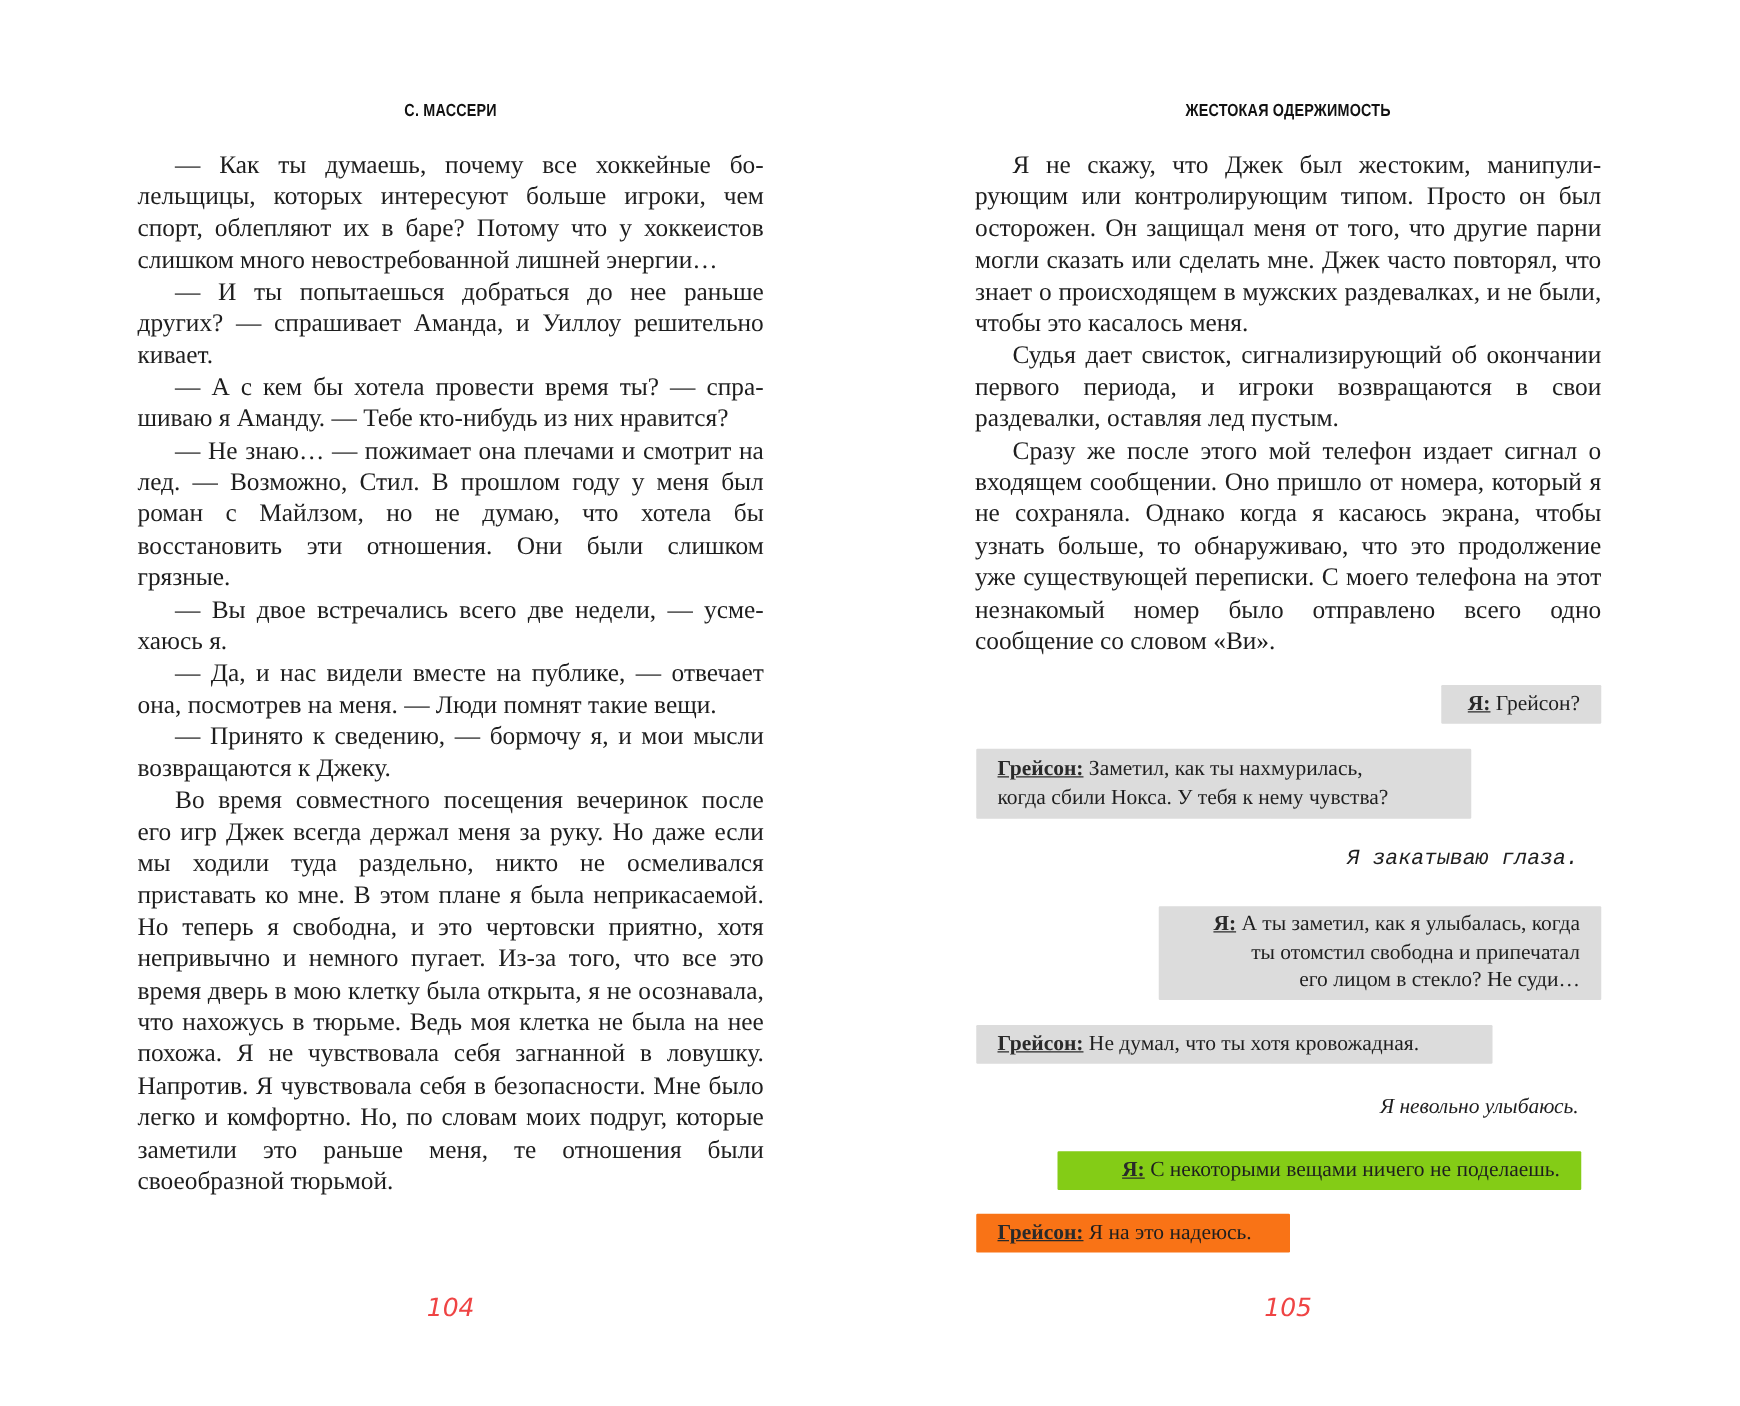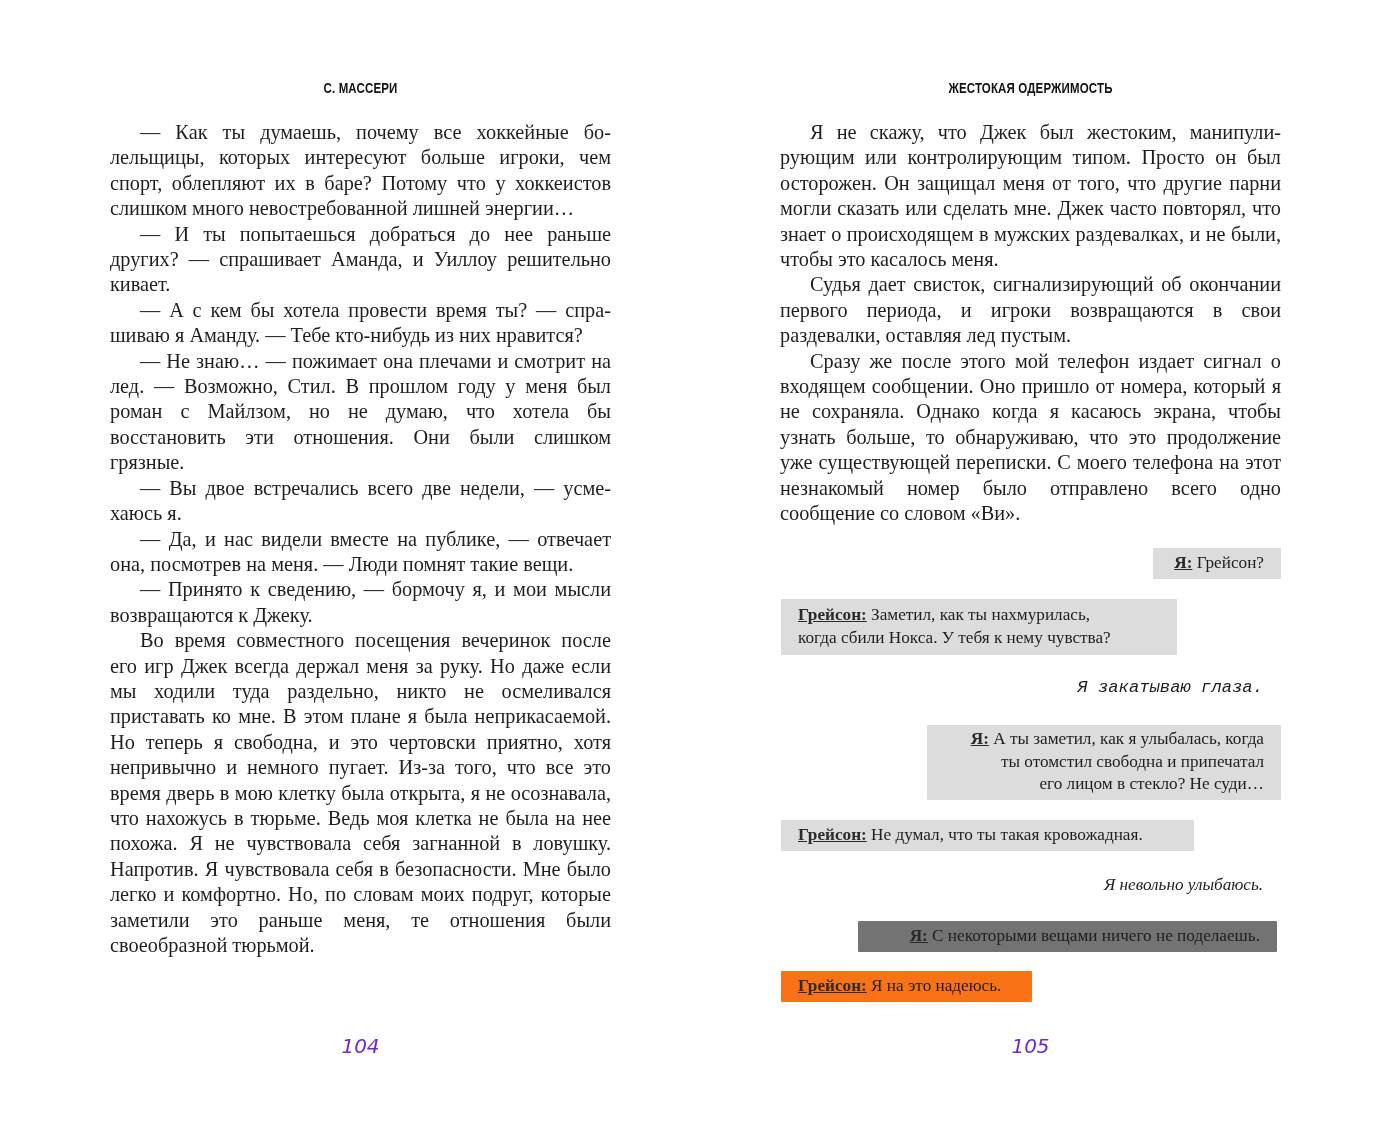--- a/index.html
+++ b/index.html
@@ -54,21 +54,21 @@
 
   .page-number {
     position: absolute;
     top: 1034px;
     left: 0;
     width: 100%;
     text-align: center;
     font-family: "DejaVu Sans", sans-serif;
     font-style: italic;
     font-size: 20px;
-    color: #6d28d9;
+    color: #ef4444;
   }
 
   
   .chat {
     position: absolute;
     left: 0;
     width: 501px;
   }
   .bubble {
     position: absolute;
@@ -143,26 +143,26 @@
       <div>
         <span class="who">Я:</span>
         <span>А ты заметил, как я улыбалась, когда</span>
       </div>
       <div>ты отомстил свободна и припечатал</div>
       <div>его лицом в стекло? Не суди…</div>
     </div>
 
     <div class="bubble them" style="top: 820px; left: 1px; width: 413px; background: rgb(220, 220, 220);">
       <span class="who">Грейсон:</span>
-      <span>Не думал, что ты такая кровожадная.</span>
+      <span>Не думал, что ты хотя кровожадная.</span>
     </div>
 
     <div class="narration" style="top:874px;">Я невольно улыбаюсь.</div>
 
-    <div class="bubble me" style="top: 921px; right: 4px; width: 419px; background: #737373;">
+    <div class="bubble me" style="top: 921px; right: 16px; width: 419px; background: #84cc16;">
       <span class="who">Я:</span>
       <span>С некоторыми вещами ничего не поделаешь.</span>
     </div>
 
     <div class="bubble them" style="top: 971px; left: 1px; width: 251px; background: #f97316;">
       <span class="who">Грейсон:</span>
       <span>Я на это надеюсь.</span>
     </div>
   </div>
 

